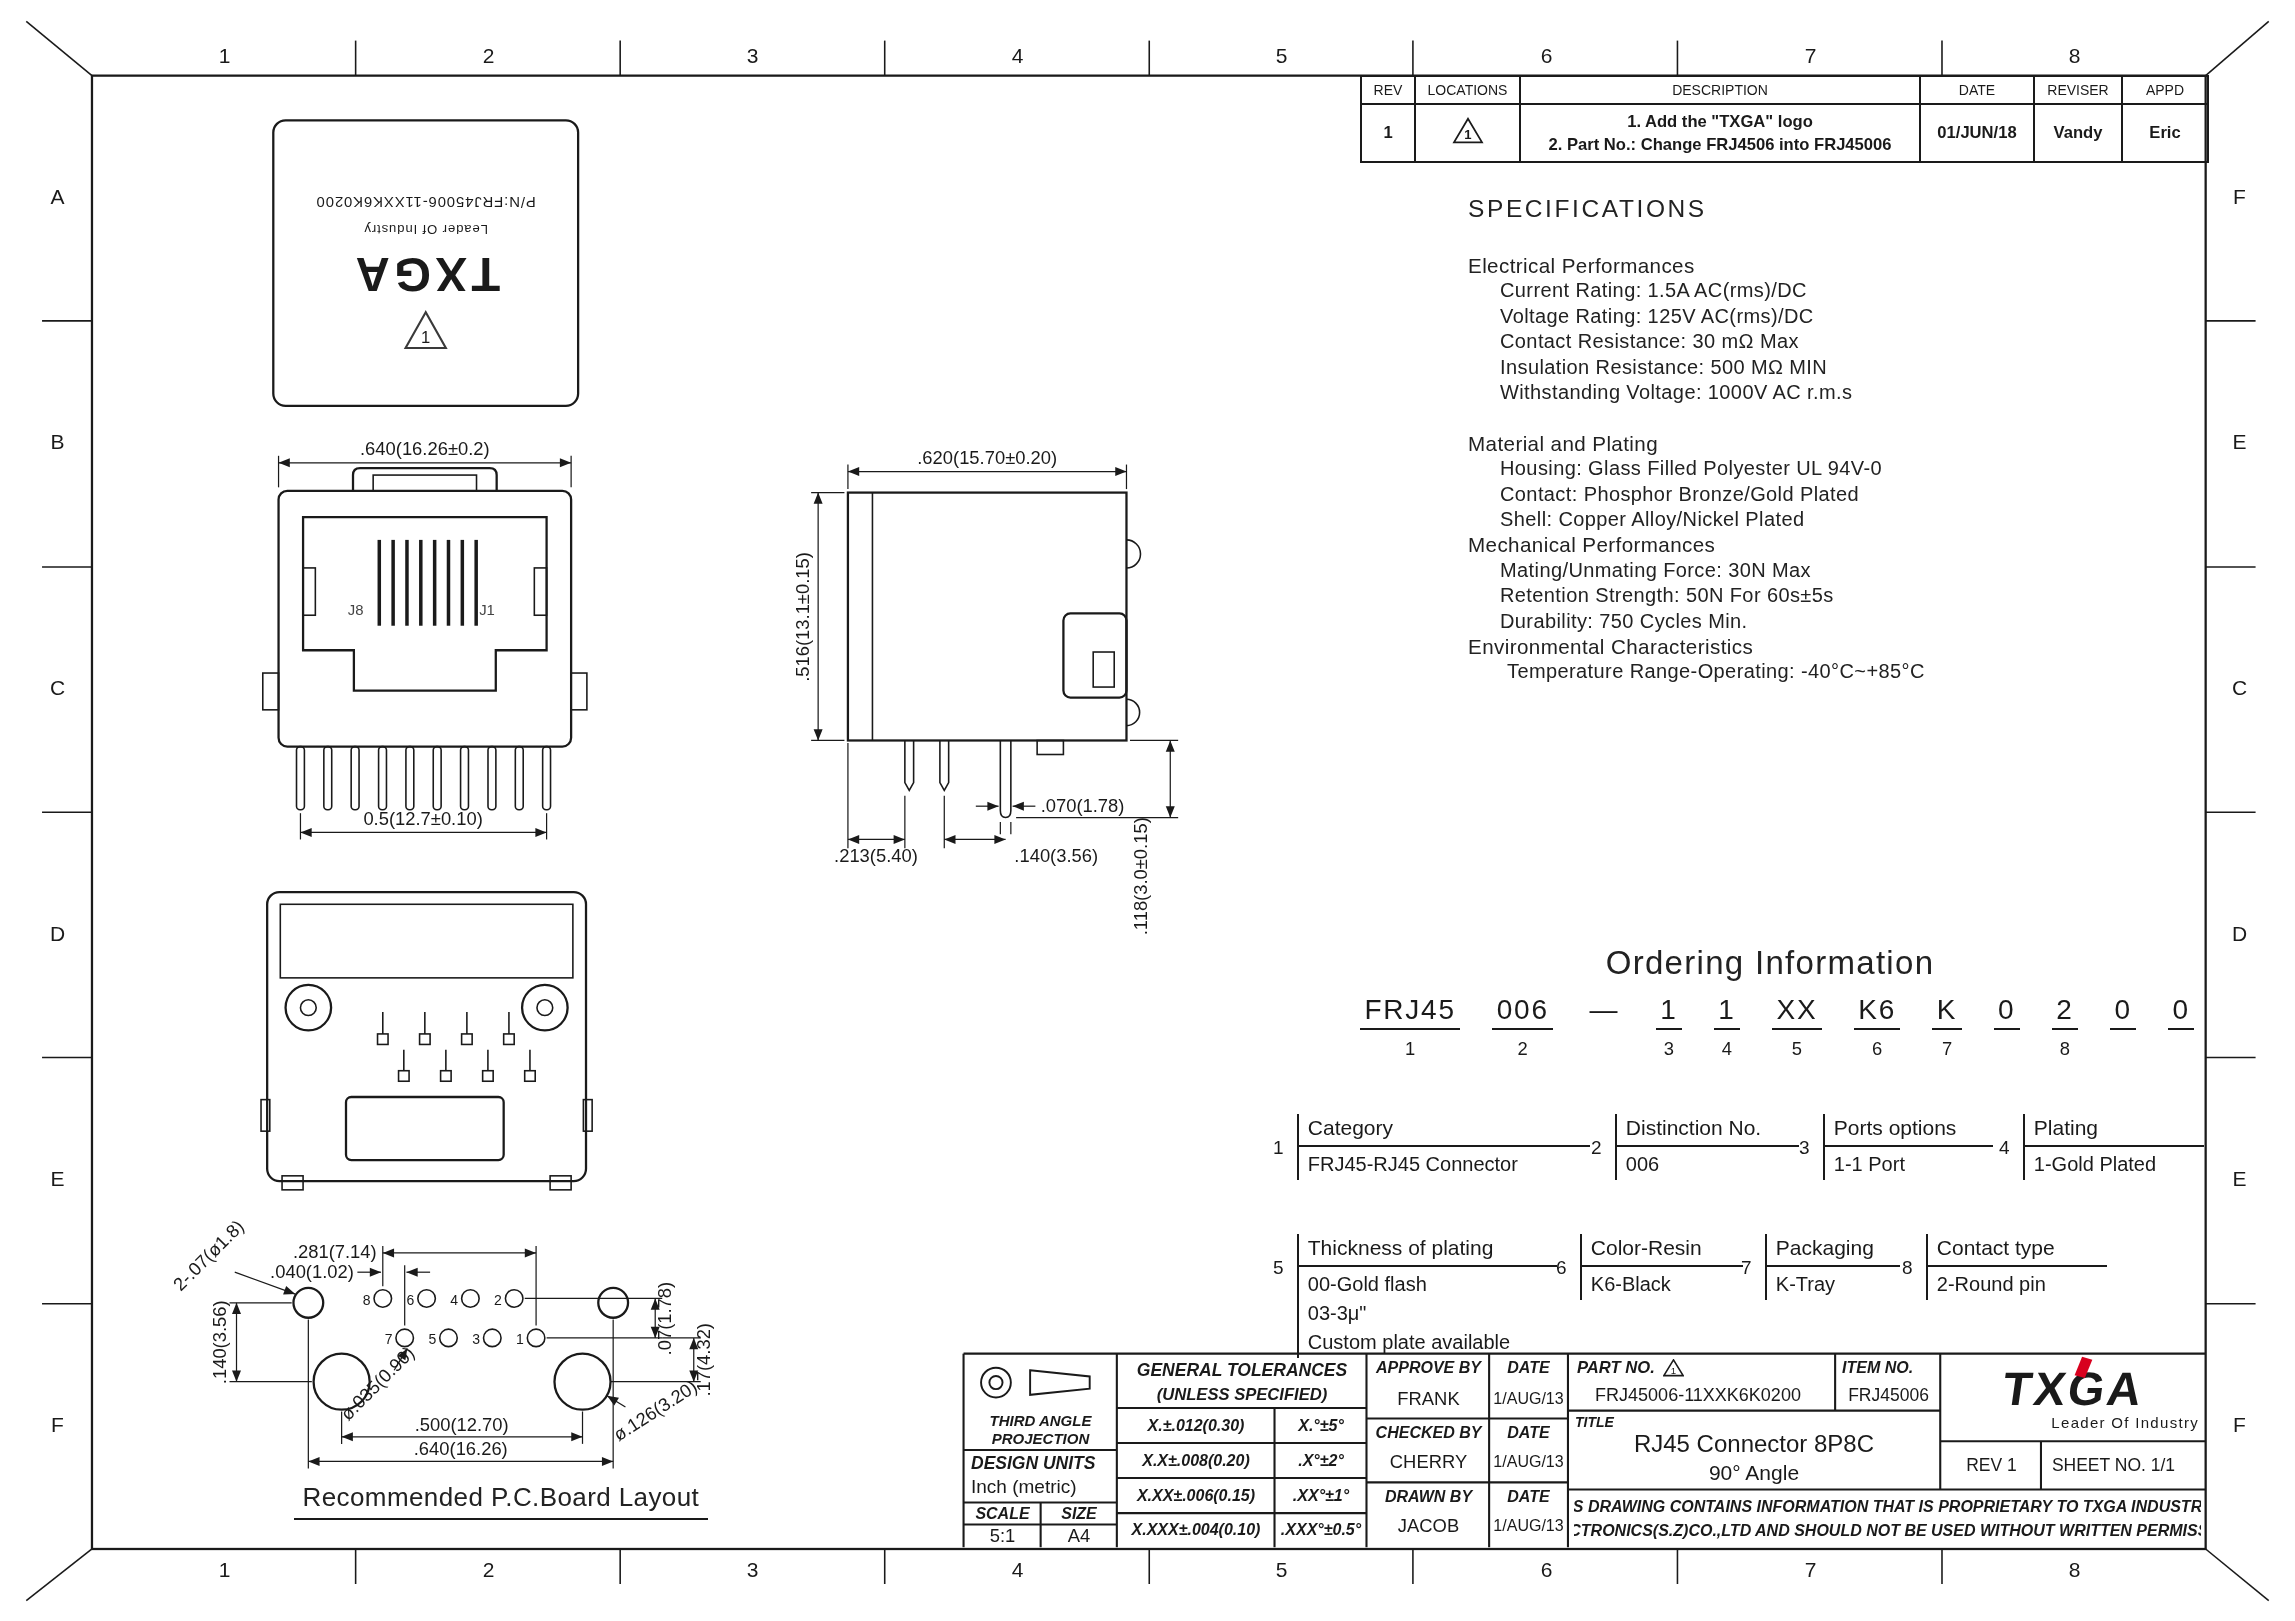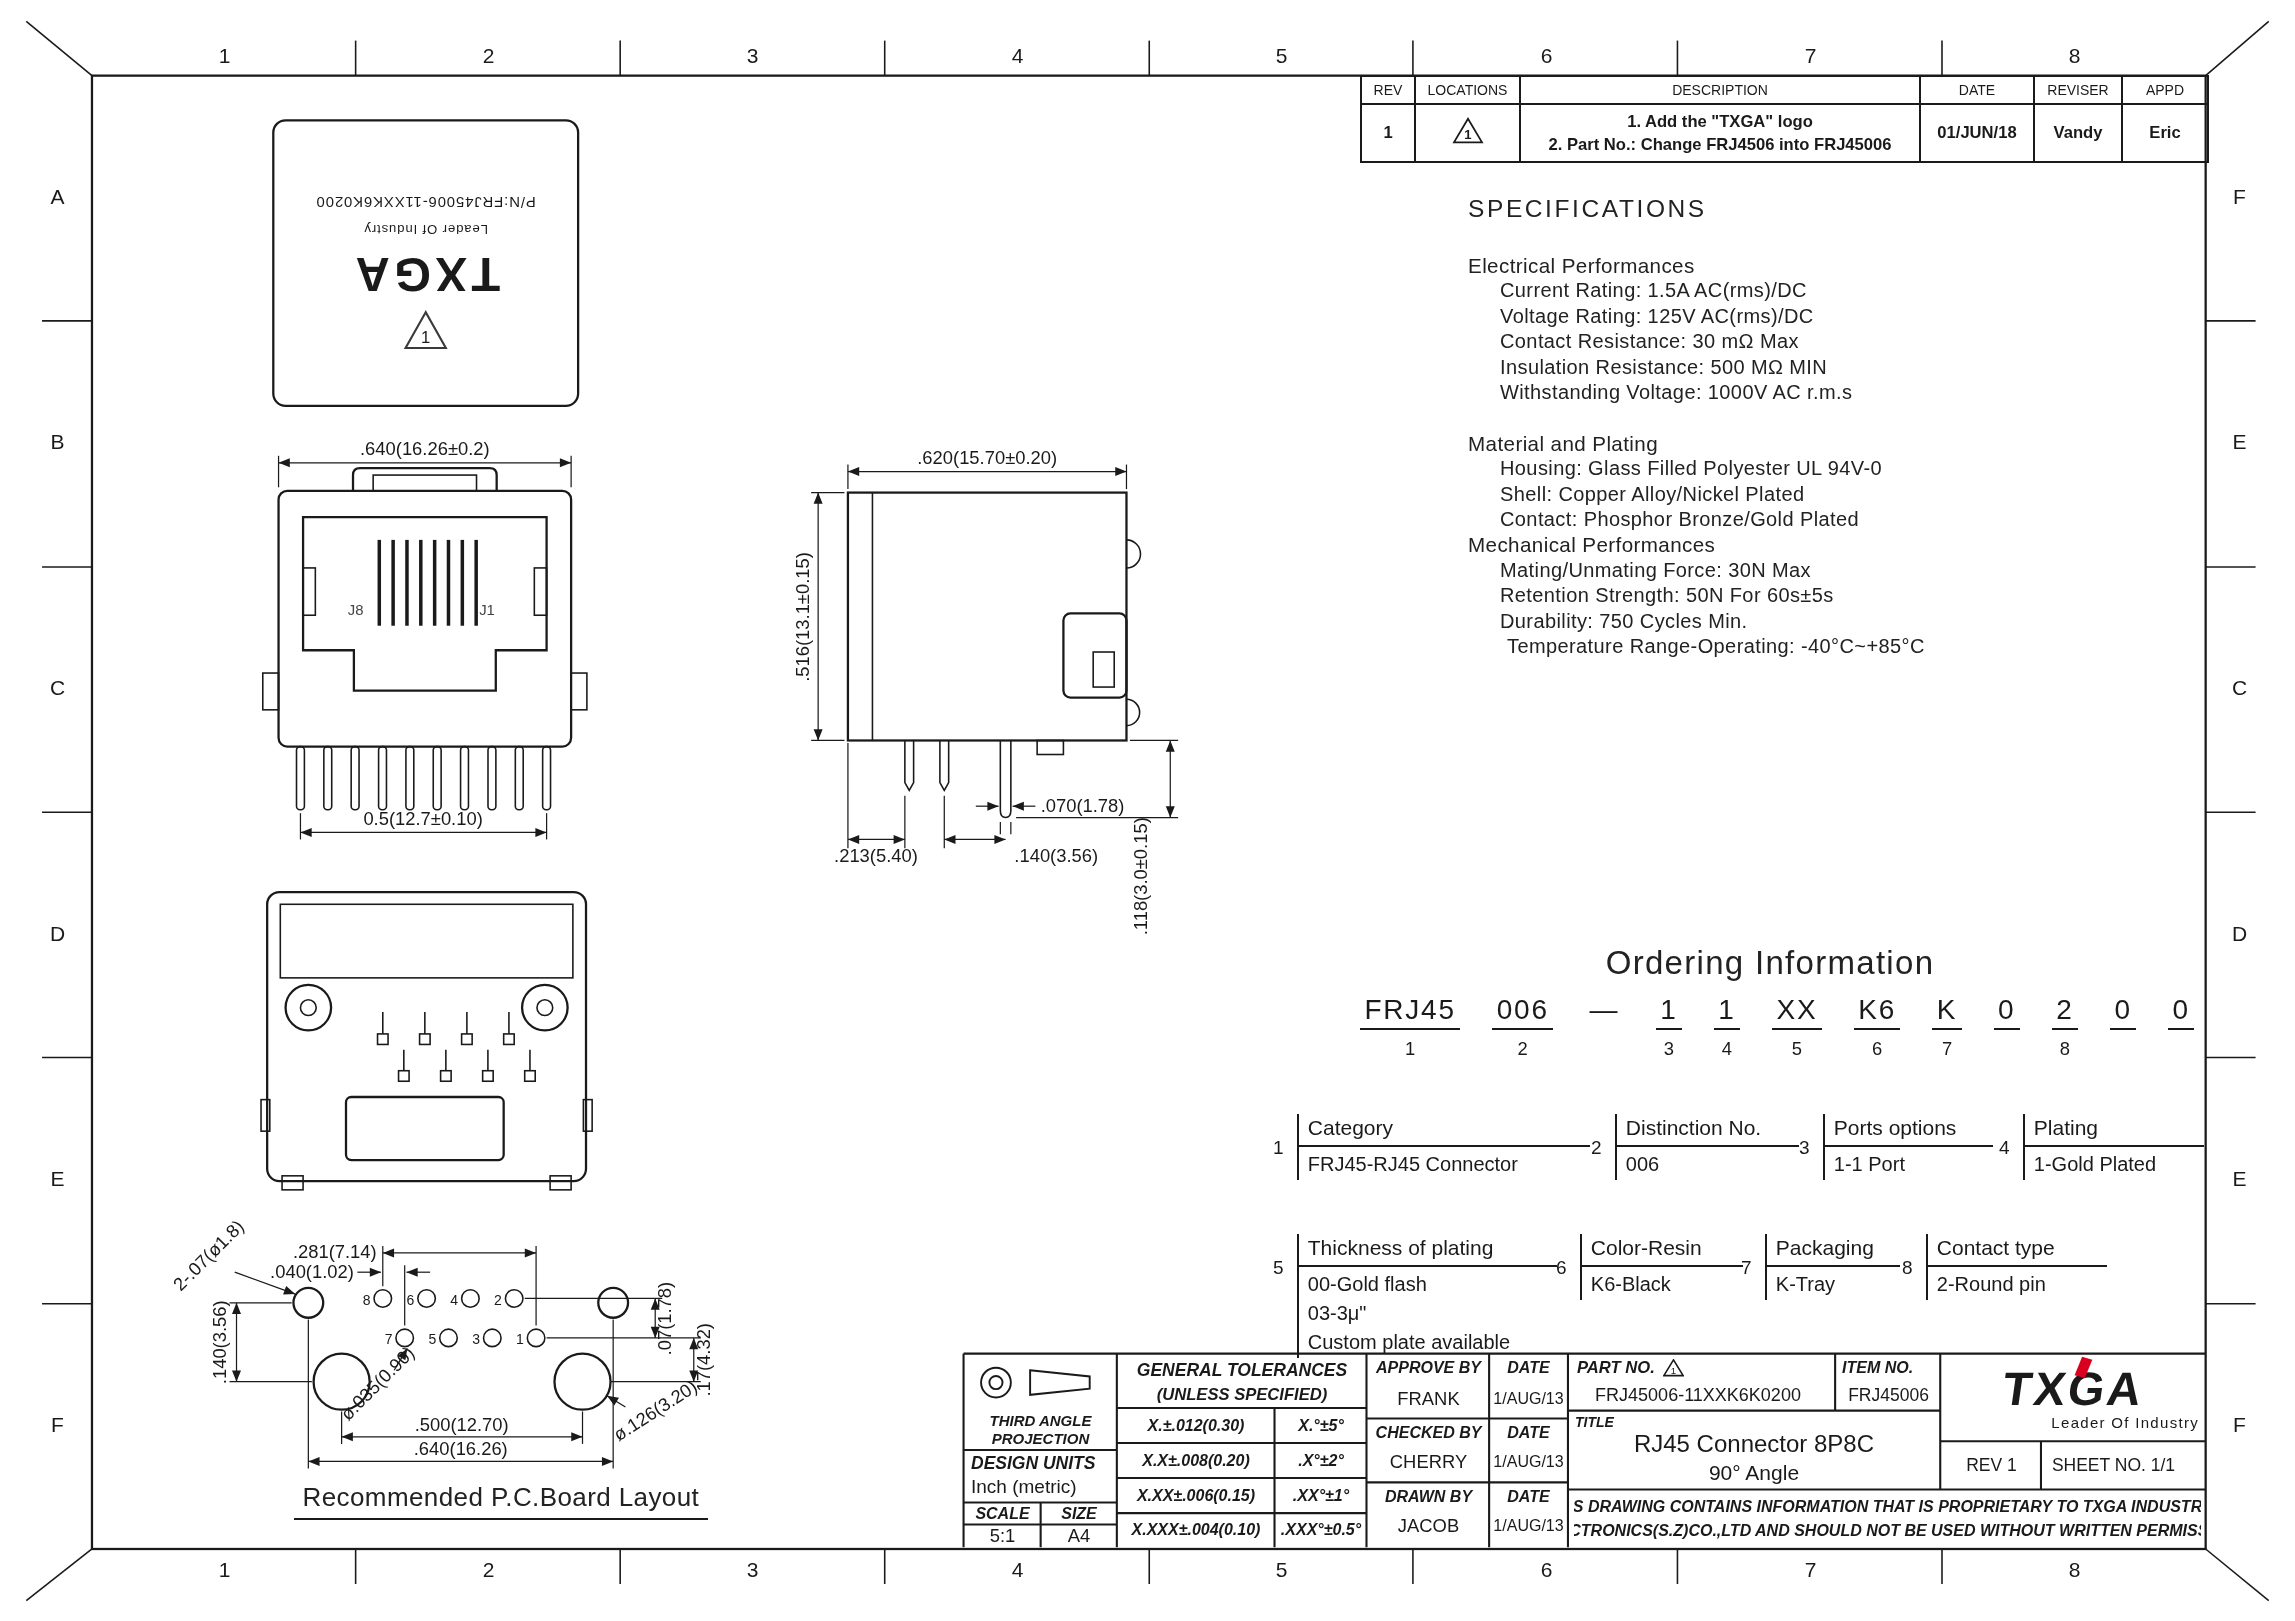--- a/index.html
+++ b/index.html
@@ -412,26 +412,27 @@
   <div class="specs-title">SPECIFICATIONS</div>
   <div class="spec-h">Electrical Performances</div>
   <div class="spec-i">Current Rating: 1.5A AC(rms)/DC</div>
   <div class="spec-i">Voltage Rating: 125V AC(rms)/DC</div>
   <div class="spec-i">Contact Resistance: 30 mΩ Max</div>
   <div class="spec-i">Insulation Resistance: 500 MΩ MIN</div>
   <div class="spec-i">Withstanding Voltage: 1000V AC r.m.s</div>
   <div class="spec-gap"></div>
   <div class="spec-h">Material and Plating</div>
   <div class="spec-i">Housing: Glass Filled Polyester UL 94V-0</div>
+  <div class="spec-i">Contact: Phosphor Bronze/Gold Plated</div>
   <div class="spec-i">Shell: Copper Alloy/Nickel Plated</div>
-  <div class="spec-i">Contact: Phosphor Bronze/Gold Plated</div>
   <div class="spec-h">Mechanical Performances</div>
   <div class="spec-i">Mating/Unmating Force: 30N Max</div>
   <div class="spec-i">Retention Strength: 50N For 60s±5s</div>
   <div class="spec-i">Durability: 750 Cycles Min.</div>
+  <div class="spec-h">Environmental Characteristics</div>
   <div class="spec-i2">Temperature Range-Operating: -40°C~+85°C</div>
 </div>
 
 <div class="ord-title">Ordering Information</div>
 
 <div class="code-row">
   <div class="seg">
         <span class="seg-text">FRJ45</span>
         <span class="seg-num">1</span>
       </div>

